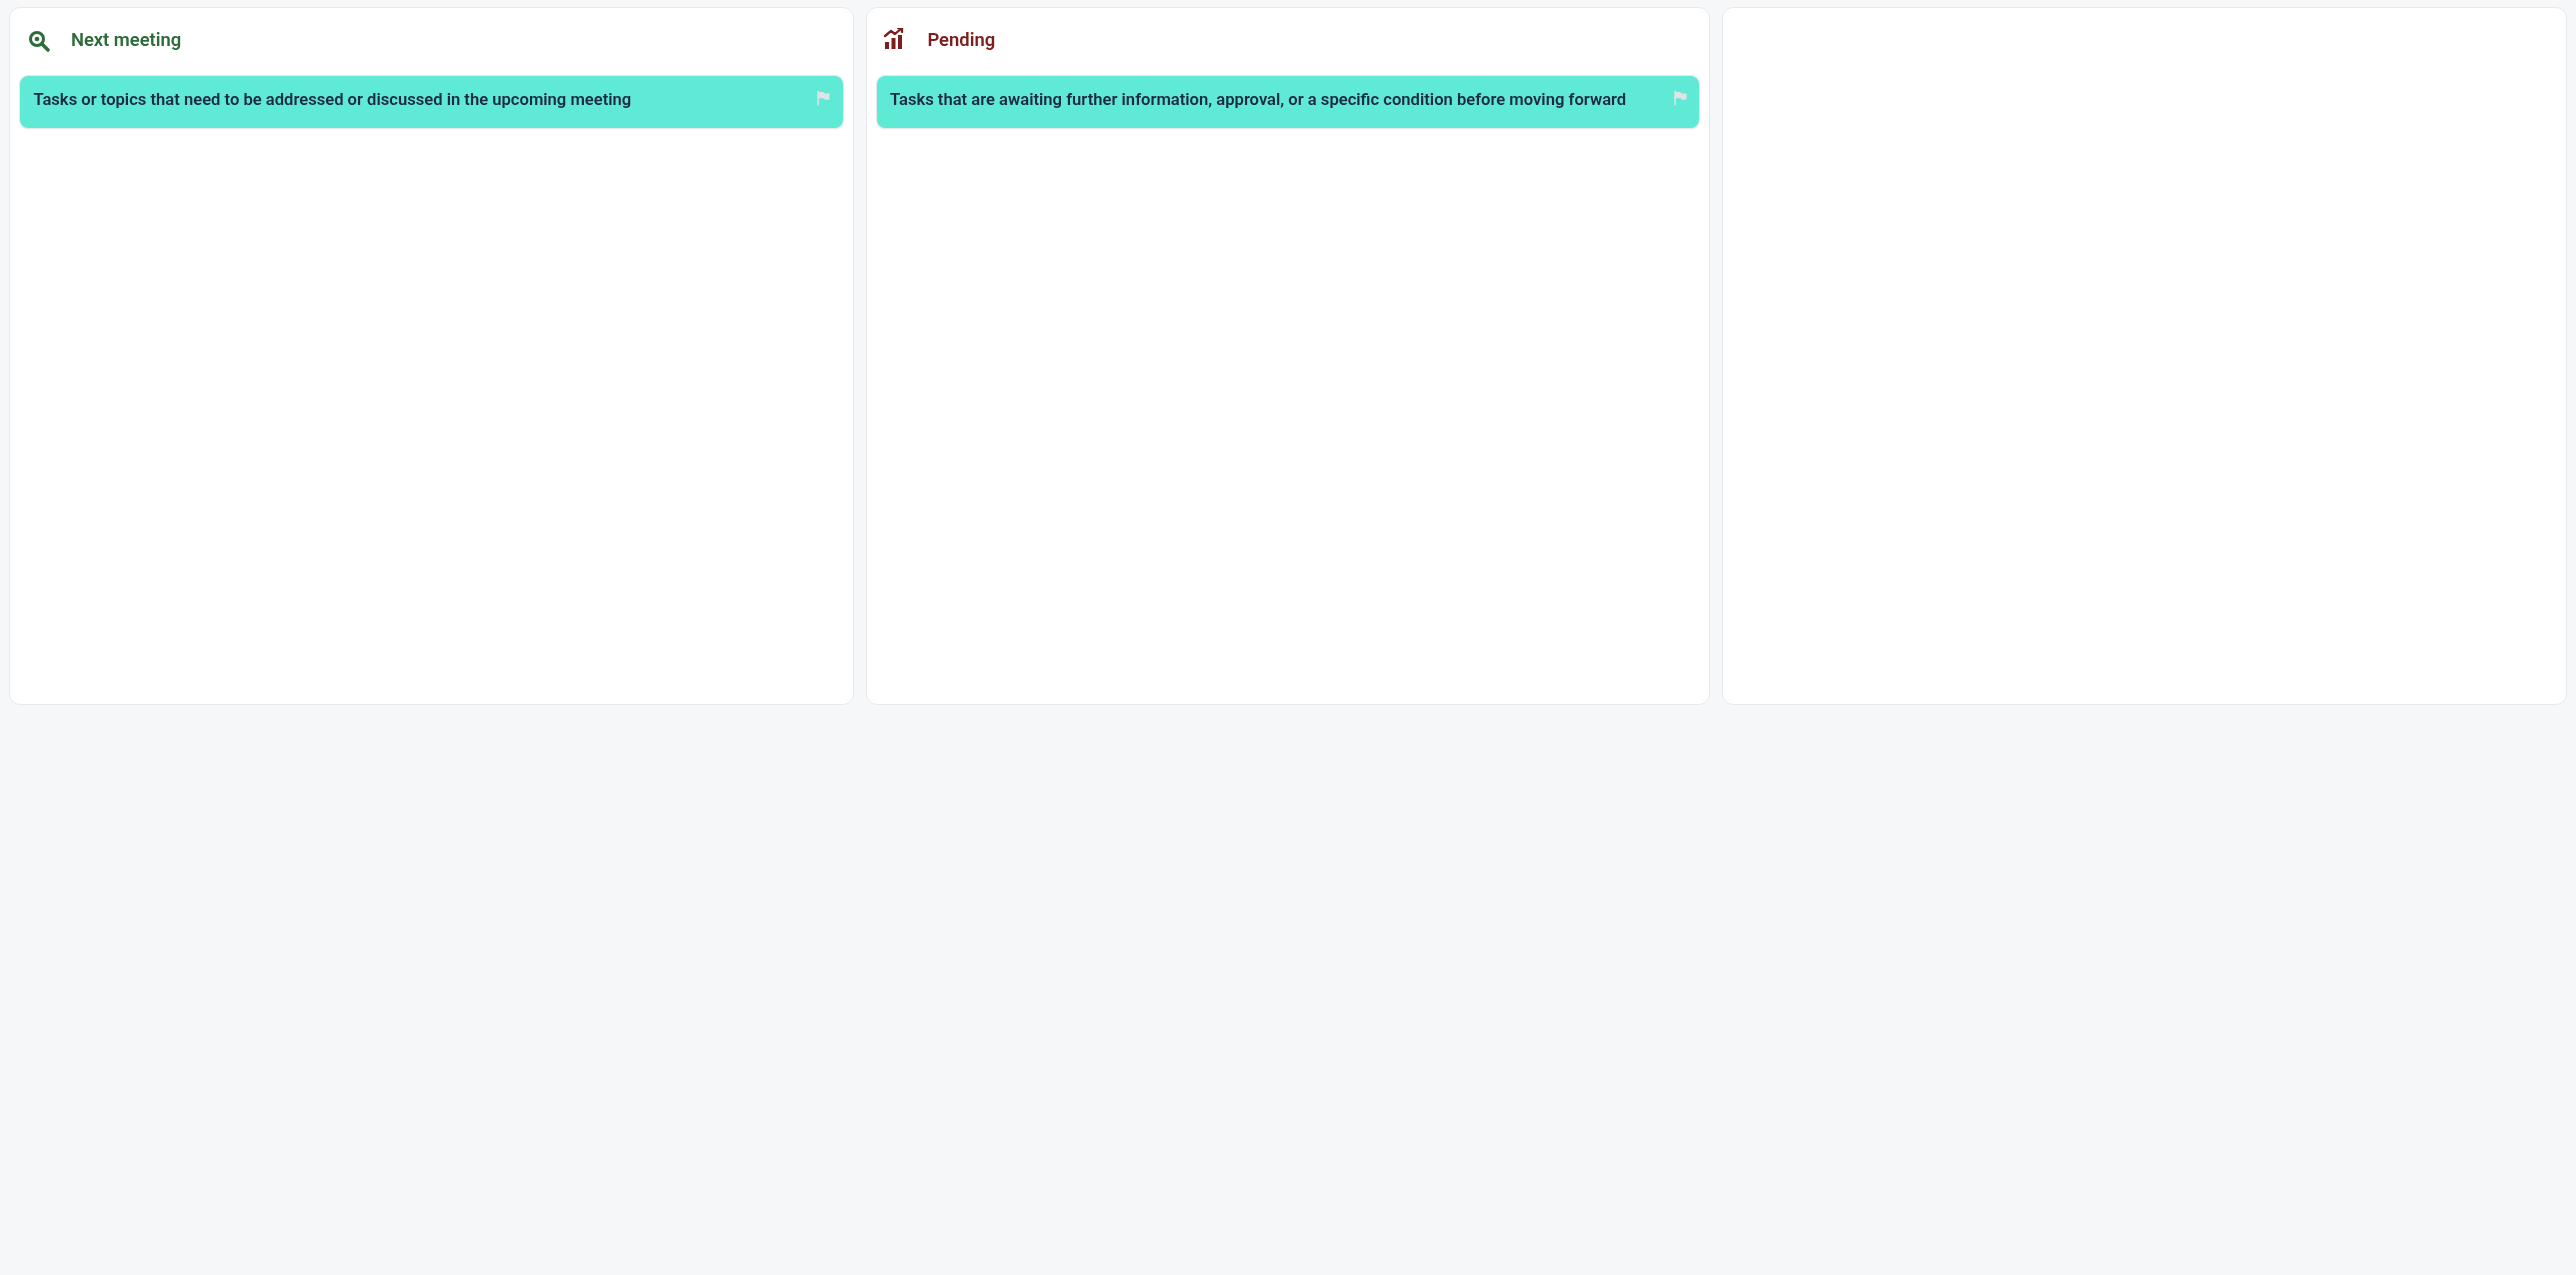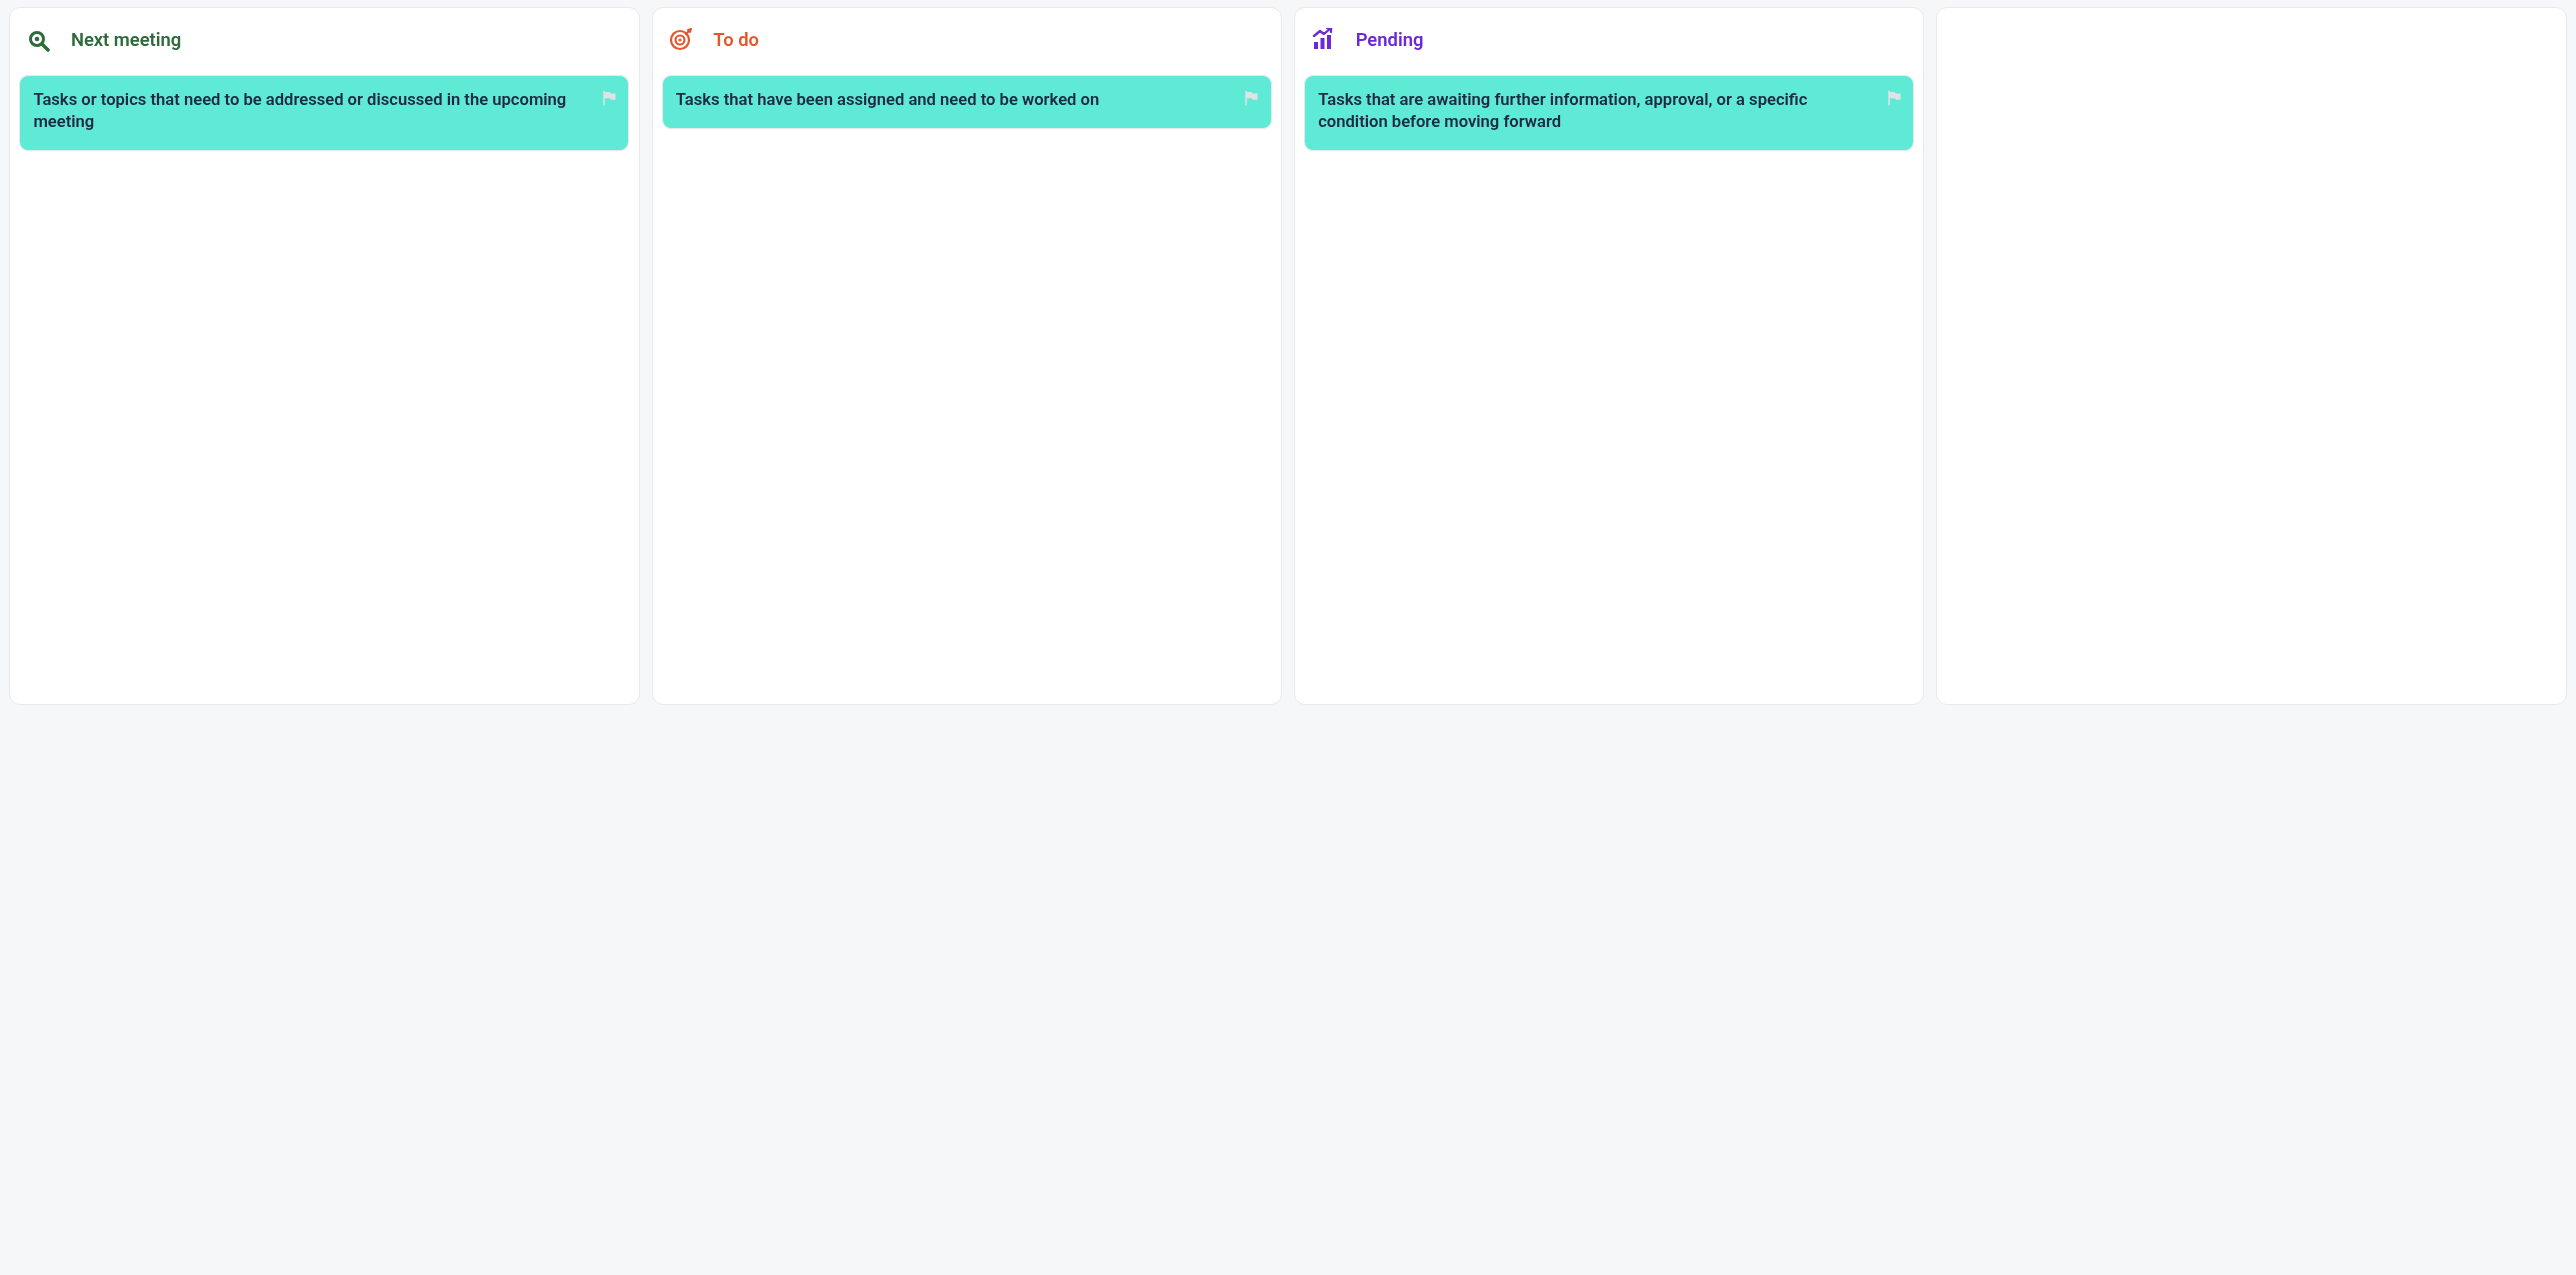--- a/index.html
+++ b/index.html
@@ -67,21 +67,21 @@
     position: absolute;
     top: 13px;
     right: 9.2px;
     width: 18.4px;
     height: 18.4px;
     color: #dfe3e8;
   }
   
   .c-green  { color: #2e6b3a; }
   .c-orange { color: #e2572e; }
-  .c-blue   { color: #6d28d9; }
+  .c-blue   { color: #7f1d1d; }
   .c-red    { color: #c01a28; }
   .c-lime   { color: #6fbf1f; }
 </style>
 </head>
 <body>
 
 <svg width="0" height="0" style="position:absolute">
   <defs>
     <g id="i-search">
       <circle cx="11" cy="11" r="6.5" fill="none" stroke="currentColor" stroke-width="3"></circle>
@@ -133,38 +133,20 @@
     <div class="card">
       <span class="flag-icon">
         <svg viewBox="0 0 24 24" width="18.4" height="18.4">
             <use href="#i-flag"></use>
           </svg>
       </span>
       <div class="card-title">Tasks or topics that need to be addressed or discussed in the upcoming meeting</div>
     </div>
   </div>
 
-  <div class="column">
-    <div class="col-header">
-      <span class="col-icon c-orange">
-        <svg viewBox="0 0 24 24" width="24" height="24">
-            <use href="#i-target"></use>
-          </svg>
-      </span>
-      <span class="col-title c-orange">To do</span>
-    </div>
-    <div class="card">
-      <span class="flag-icon">
-        <svg viewBox="0 0 24 24" width="18.4" height="18.4">
-            <use href="#i-flag"></use>
-          </svg>
-      </span>
-      <div class="card-title">Tasks that have been assigned and need to be worked on</div>
-    </div>
-  </div>
 
   <div class="column">
     <div class="col-header">
       <span class="col-icon c-blue">
         <svg viewBox="0 0 24 24" width="24" height="24">
             <use href="#i-growth"></use>
           </svg>
       </span>
       <span class="col-title c-blue">Pending</span>
     </div>

